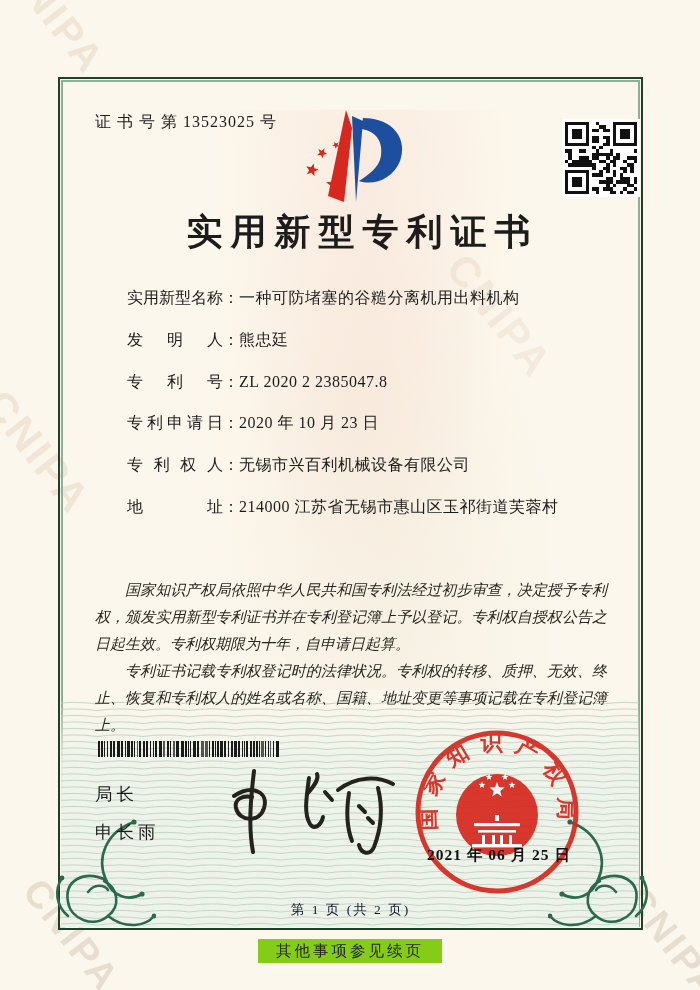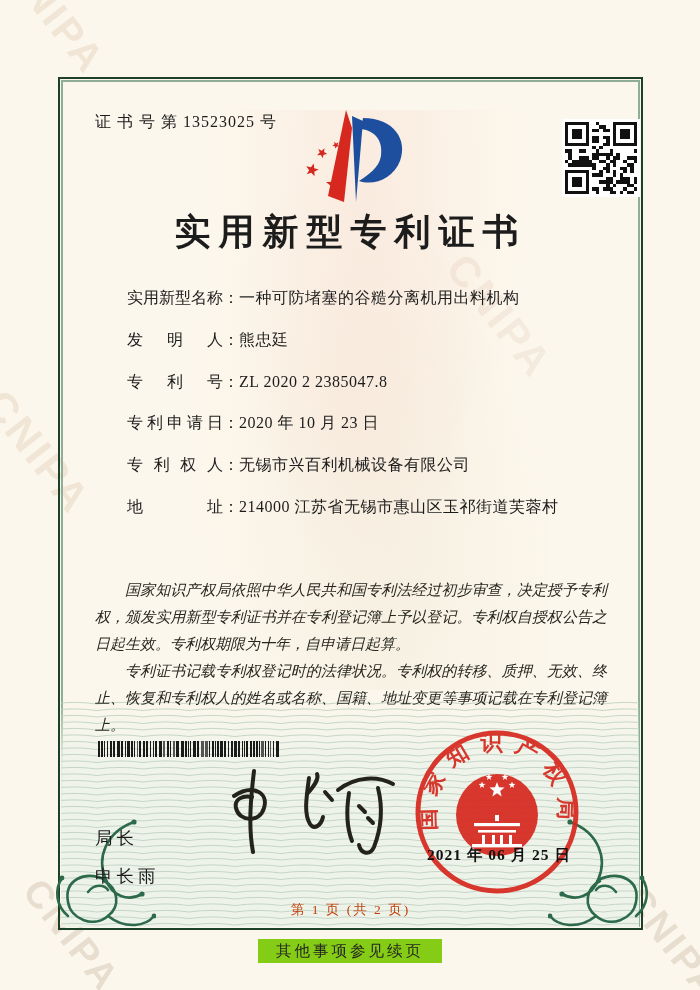--- a/index.html
+++ b/index.html
@@ -36,50 +36,50 @@
   .frame::before{
     content:"";position:absolute;inset:1px;border:2px solid #8fae97;
   }
   
   .waves{position:absolute;left:61px;top:700px;width:578px;height:227px;overflow:hidden;background:linear-gradient(to bottom,rgba(238,243,234,0) 0,rgba(238,243,234,.9) 60px,#eef3ea 120px);}
   .waves svg{display:block;}
   .cert-no{position:absolute;left:95px;top:112px;font-size:16px;letter-spacing:1px;}
   .logo{position:absolute;left:286px;top:106px;}
   .qr{position:absolute;left:562px;top:119px;width:78px;height:78px;background:#fff;padding:3px;box-sizing:border-box;}
   .title{
-    position:absolute;left:58px;top:208px;width:585px;text-align:center;
+    position:absolute;left:70px;top:208px;width:585px;text-align:center;
     font-size:36px;font-weight:bold;letter-spacing:8px;
   }
   .fields{position:absolute;left:95px;top:288px;width:515px;font-size:16px;}
   .frow{height:41.8px;white-space:nowrap;margin-left:32px;}
   .flabel{
     display:inline-block;width:96px;text-align:justify;text-align-last:justify;
     vertical-align:top;
   }
   .fvalue{letter-spacing:0.5px;}
   .fpair2{margin-left:55px;}
   .paras{
     position:absolute;left:95px;top:577px;width:512px;
     font-size:15px;line-height:27px;text-align:justify;color:#26261f;
     font-family:"DejaVu Serif","Liberation Serif",serif;
     font-style:italic;
   }
   .paras p{margin:0;text-indent:2em;}
   .barcode{position:absolute;left:98px;top:741px;width:183px;height:16px;}
-  .signer{position:absolute;left:95px;top:826px;font-size:17.5px;letter-spacing:4px;}
+  .signer{position:absolute;left:95px;top:782px;font-size:17.5px;letter-spacing:4px;}
   .signer div{margin-bottom:14px;}
   .signature{position:absolute;left:212px;top:766px;}
   .seal{position:absolute;left:412px;top:727px;width:170px;height:170px;}
   .seal-date{
     position:absolute;left:420px;top:845px;width:158px;text-align:center;
     font-size:15.5px;color:#111;letter-spacing:1px;font-weight:bold;
   }
   .page-num{
     position:absolute;left:58px;top:901px;width:585px;text-align:center;
-    font-size:13.5px;color:#c2410c;letter-spacing:2px;
+    font-size:13.5px;color:#0f172a;letter-spacing:2px;
   }
   .note{
     position:absolute;left:0;top:941px;width:700px;text-align:center;
     font-size:15.5px;color:#26261f;letter-spacing:3px;
     font-family:"DejaVu Serif","Liberation Serif",serif;
   }
   .note span{background:#84cc16;padding:3px 18px;}
   .flourish{position:absolute;pointer-events:none;}
   .flourish.left{left:48px;top:818px;}
   .flourish.right{left:548px;top:818px;transform:scaleX(-1);}

